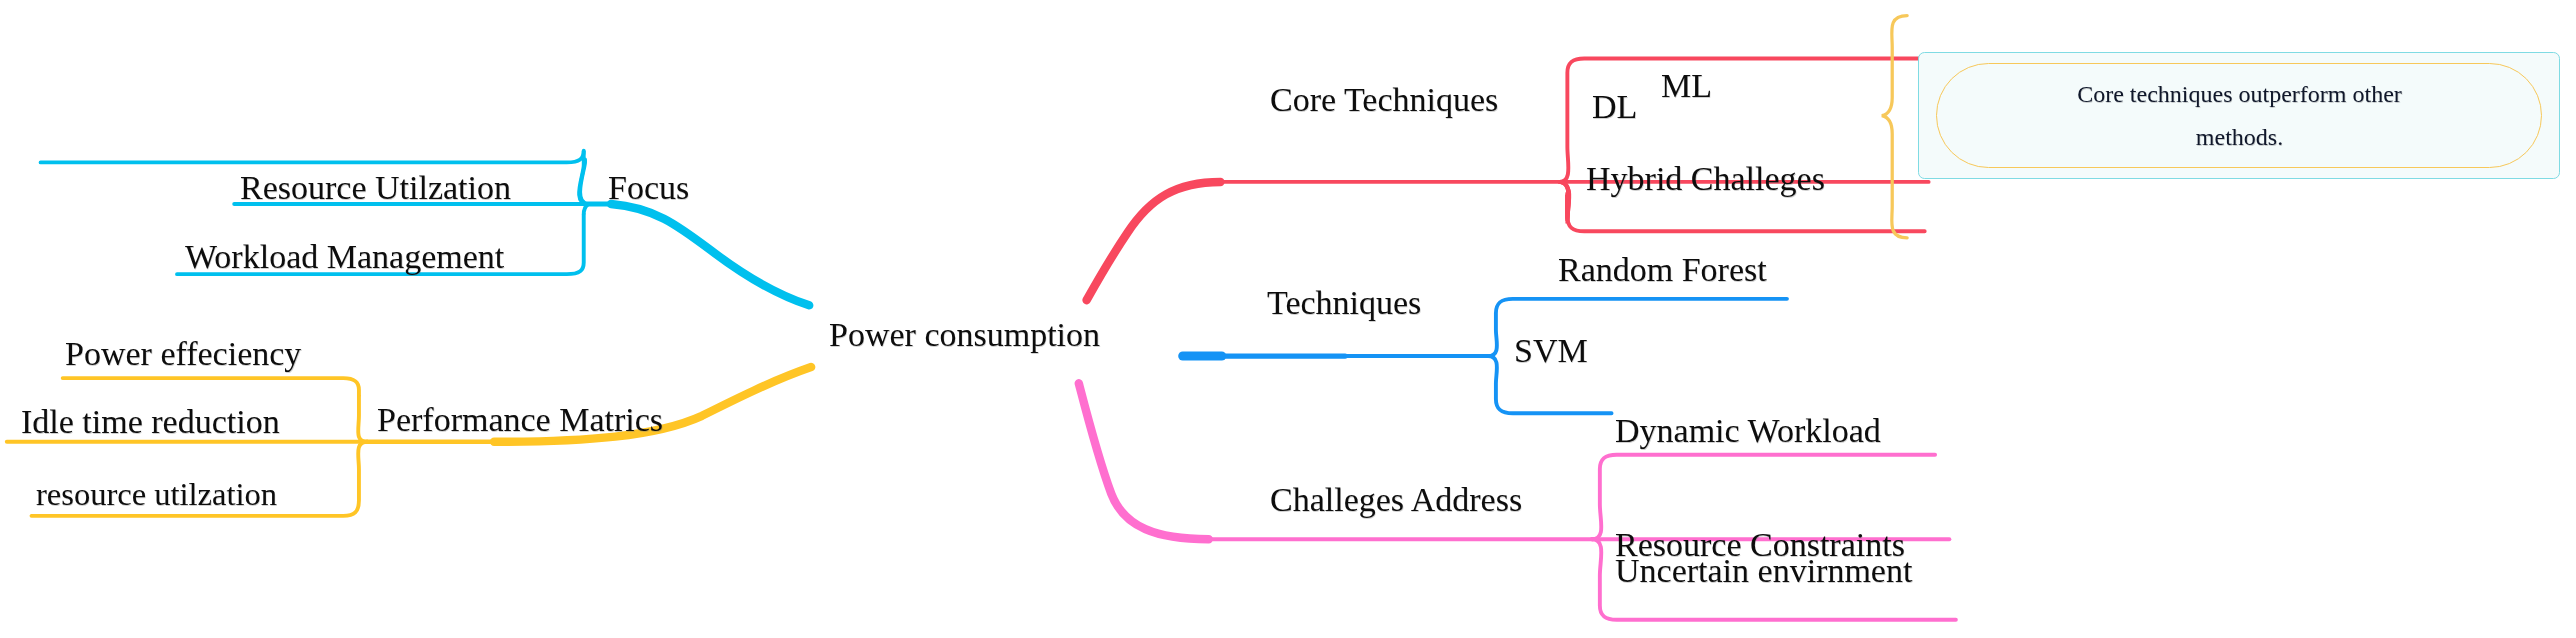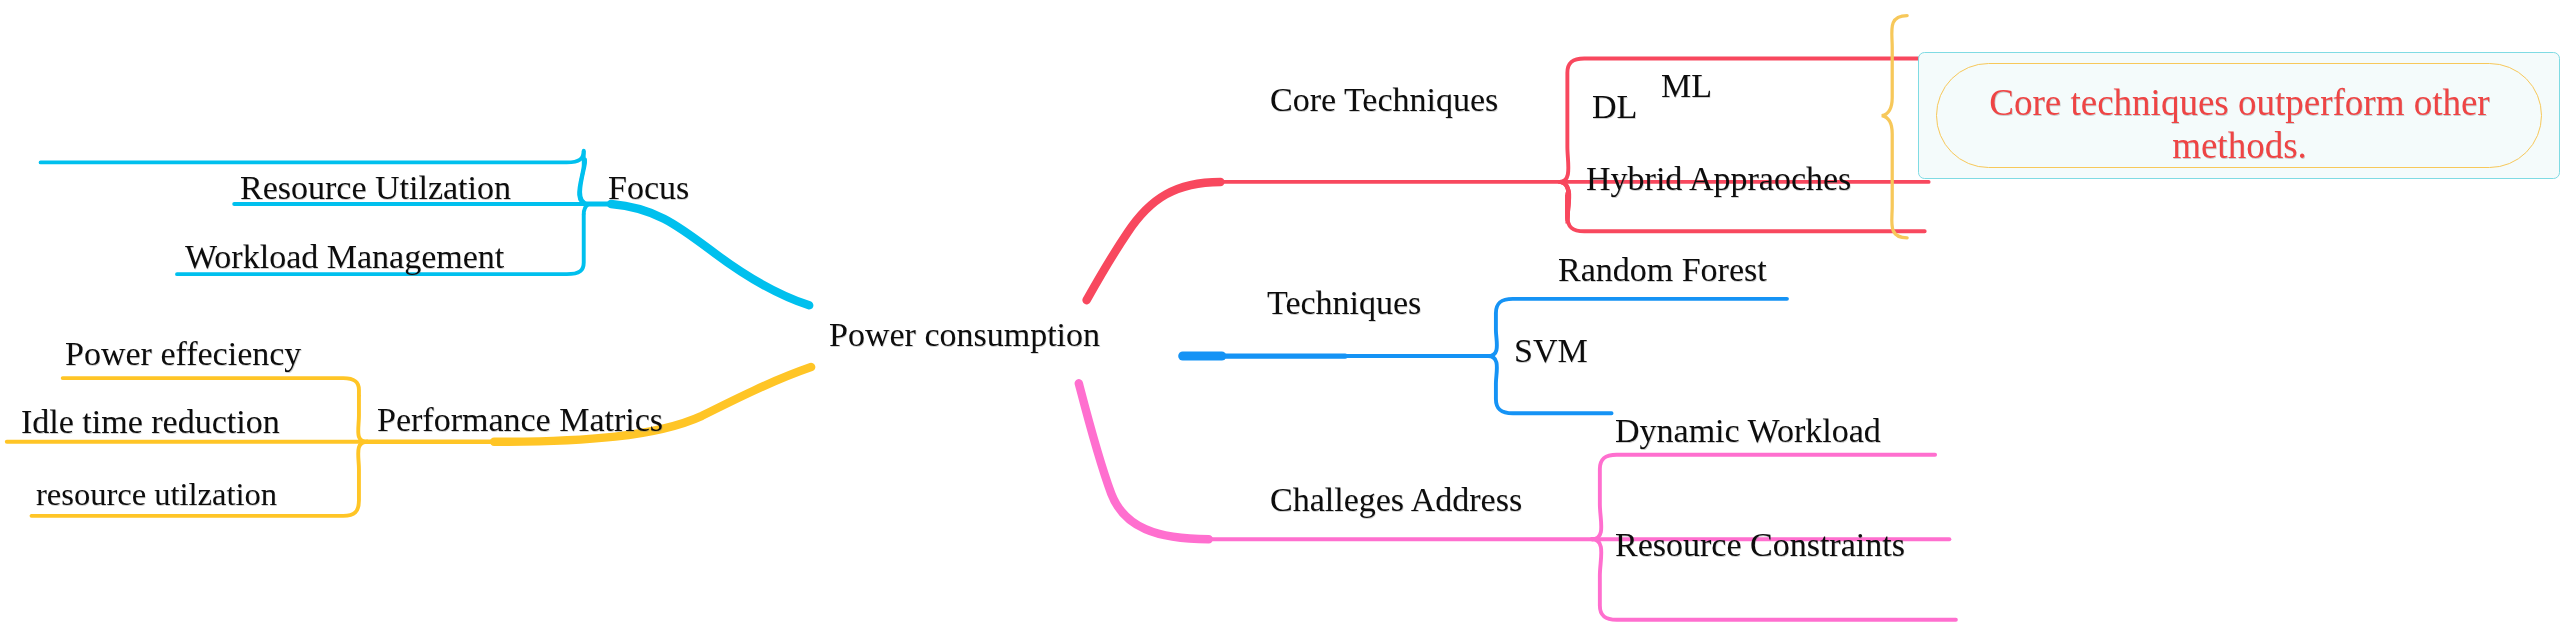--- a/index.html
+++ b/index.html
@@ -47,22 +47,22 @@
   .callout-inner {
     position: absolute;
     box-sizing: border-box;
     border: 1.9px solid #f7c85a;
     border-radius: 58px;
     background: transparent;
   }
   .callout-text {
     position: absolute;
     text-align: center;
-    color: #ef4444;
-    font-size: 37px;
+    color: #0f172a;
+    font-size: 24px;
     line-height: 1.32;
     text-shadow: 0.6px 0.6px 0 rgba(120,120,120,0.35);
   }
 </style>
 </head>
 <body>
 
 <div id="canvas">
 
   <svg id="wires" viewBox="0 0 3964 982" width="2576" height="638" xmlns="http://www.w3.org/2000/svg">
@@ -159,34 +159,35 @@
   <div class="node n-leaf" style="left:65px; top:337px;">Power effeciency</div>
 
   <div class="node n-leaf-sm" style="left:36px; top:478px;">resource utilzation</div>
 
   <div class="node n-branch" style="left:1270px; top:83px;">Core Techniques</div>
 
   <div class="node n-leaf" style="left:1661px; top:21px;margin-top:48px;">ML</div>
 
   <div class="node n-leaf" style="left:1592px; top:90px;">DL</div>
 
-  <div class="node n-leaf" style="left:1586px; top:162px;">Hybrid Appraoches</div>
+  <div class="node n-leaf" style="left:1586px; top:162px;">Hybrid Challeges</div>
 
   <div class="node n-branch" style="left:1267px; top:286px;font-family:Liberation Serif, serif;">Techniques</div>
 
   <div class="node n-leaf" style="left:1514px; top:253px;margin-left:44px;">Random Forest</div>
 
   <div class="node n-leaf" style="left:1514px; top:334px;">SVM</div>
 
   <div class="node n-branch" style="left:1270px; top:483px;">Challeges Address</div>
 
   <div class="node n-leaf" style="left:1615px; top:414px;">Dynamic Workload</div>
 
   <div class="node n-leaf" style="left:1615px; top:483px;margin-top:45px;">Resource Constraints</div>
 
+  <div class="node n-leaf" style="left:1615px; top:554px;">Uncertain envirnment</div>
 
   <div class="callout-box" style="left:1918px; top:52px; width:642px; height:127px;">
     <div class="callout-inner" style="left:17px; top:10.4px; right:17px; bottom:10.4px;"></div>
   </div>
   <div class="callout-text" style="left:1943px; top:79px; width:593px;">Core techniques outperform other</div>
   <div class="callout-text" style="left:1943px; top:122px; width:593px;">methods.</div>
 
 </div>
 
 

